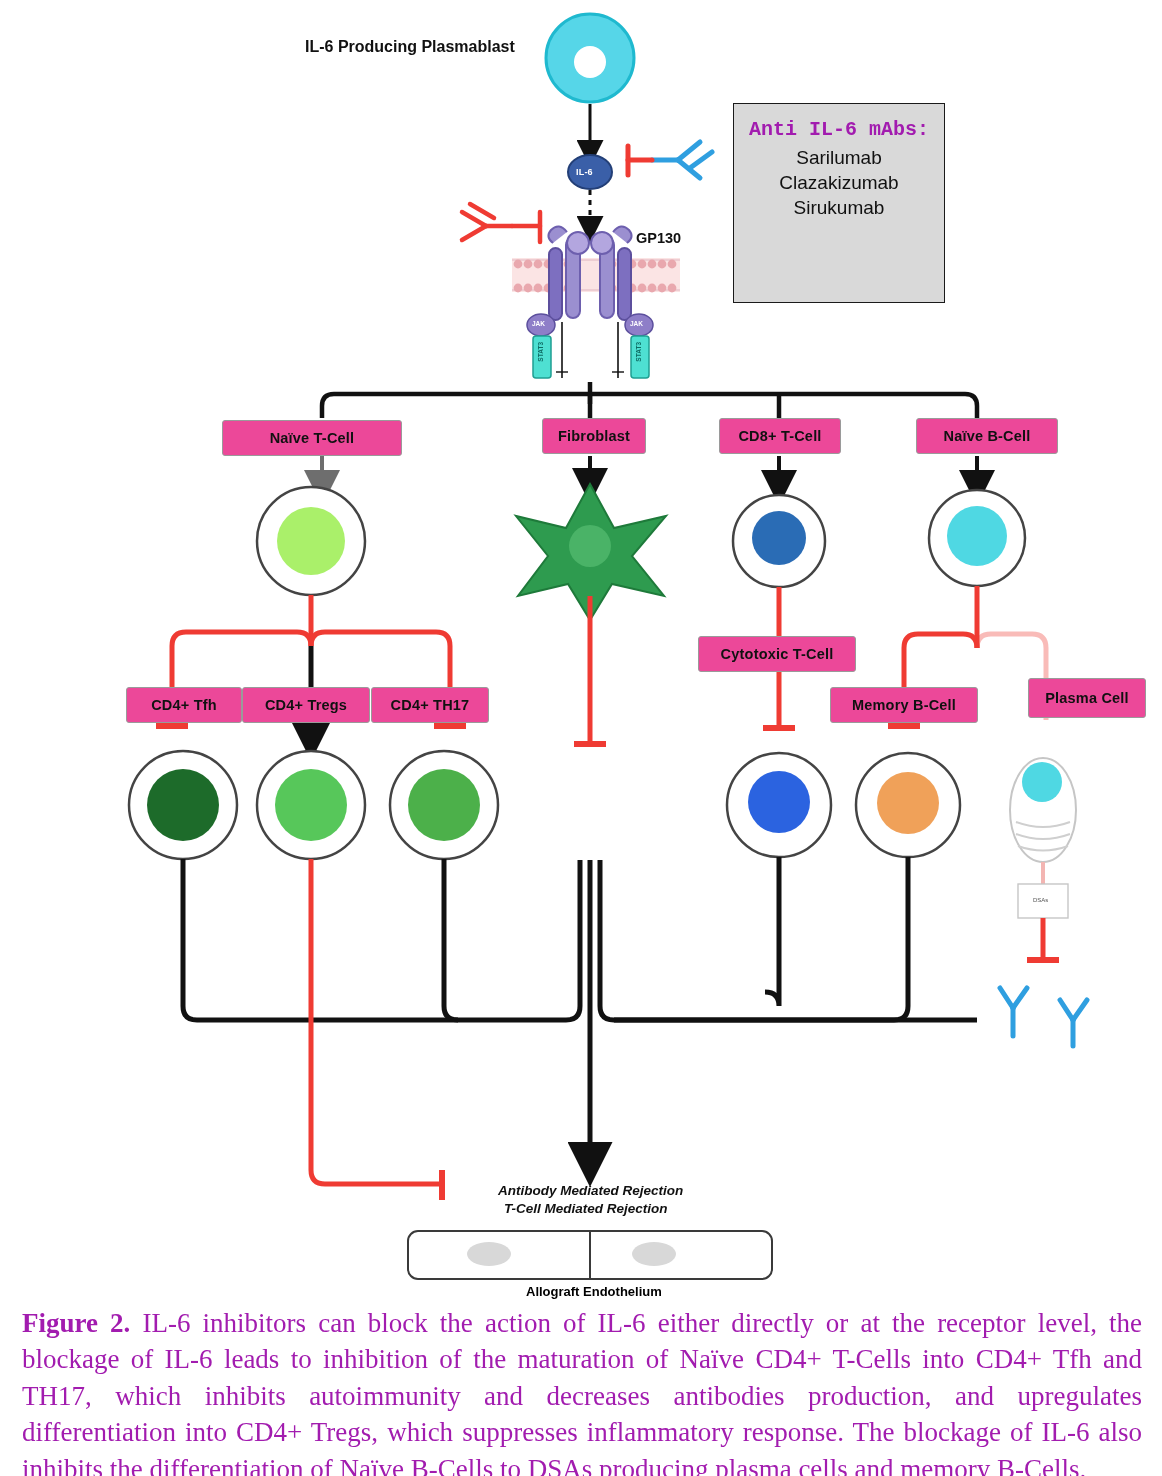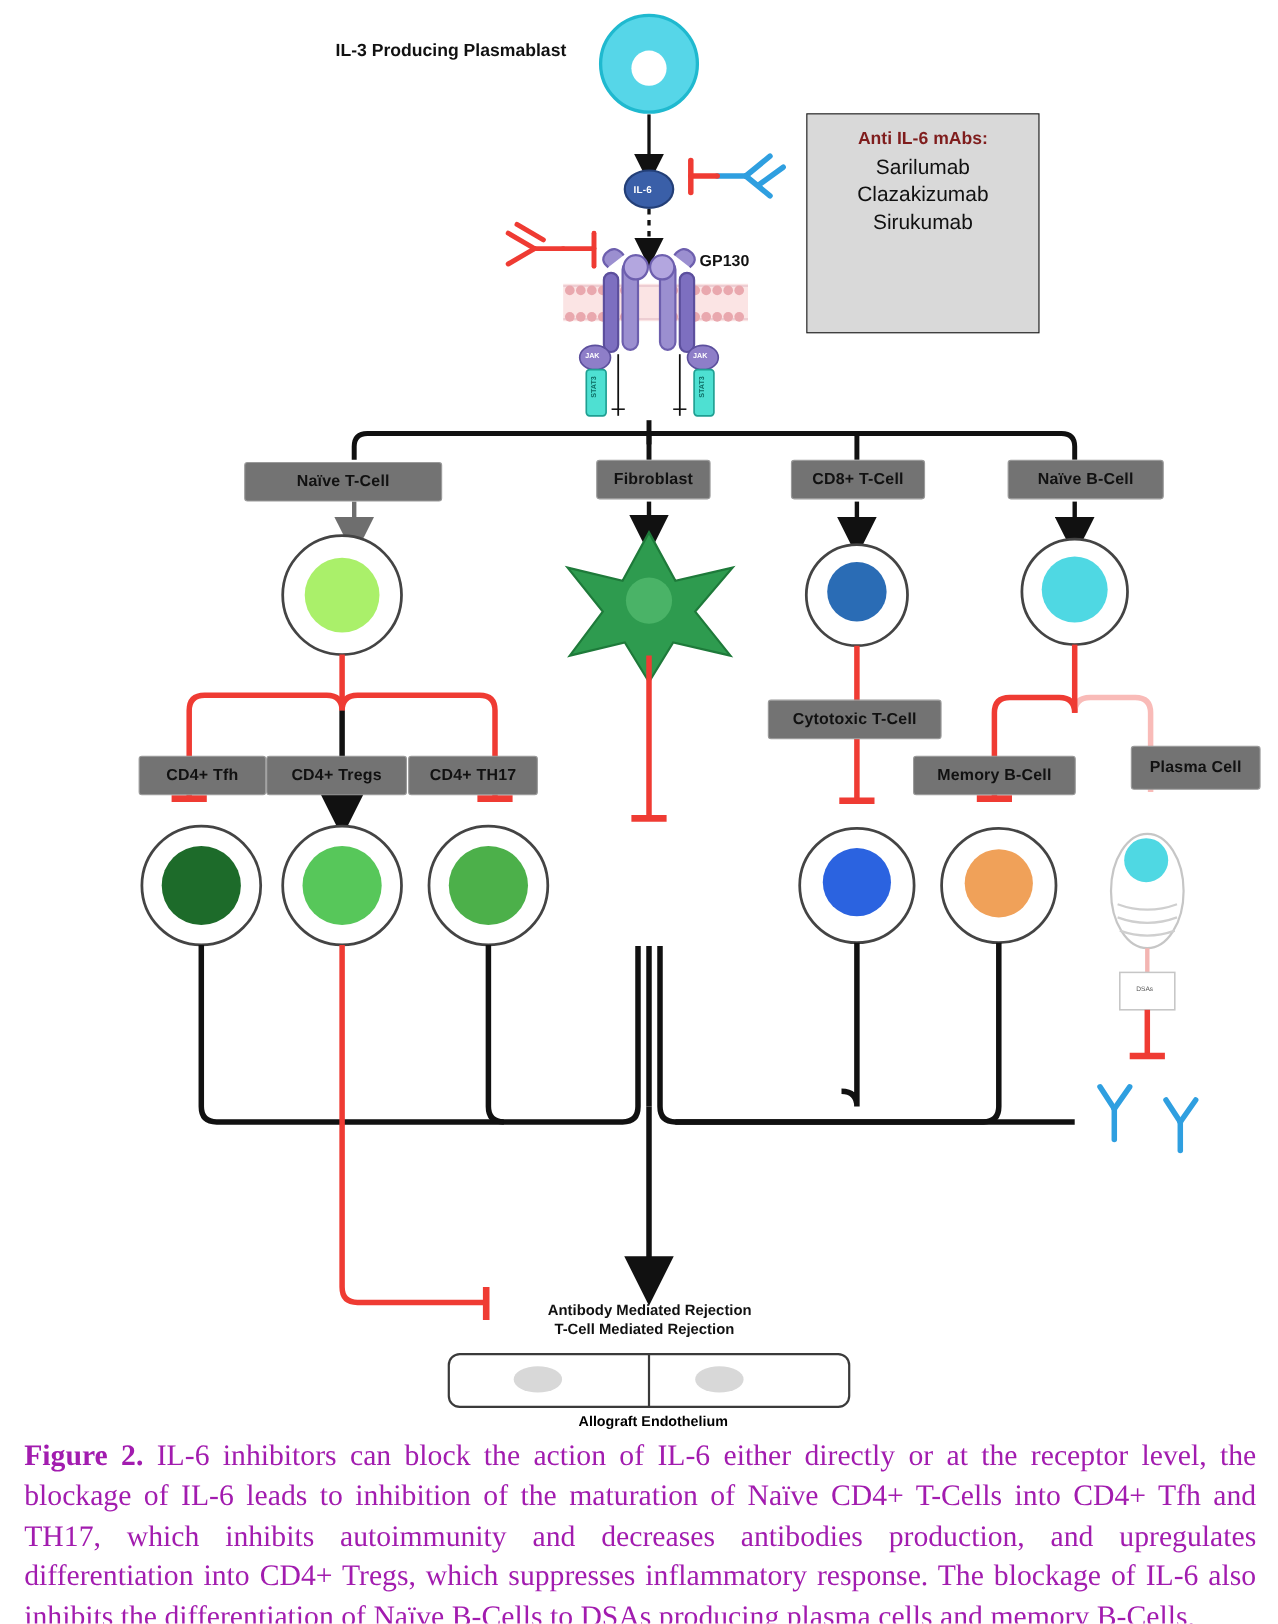--- a/index.html
+++ b/index.html
@@ -22,21 +22,21 @@
   }
   svg#canvas {
     position: absolute;
     left: 0; top: 0;
     width: 1162px;
     height: 1300px;
   }
   .lbl {
     position: absolute;
     box-sizing: border-box;
-    background: #737373;
+    background: #ec4899;
     border: 1px solid #9a9a9a;
     border-radius: 3px;
     font-size: 14.5px;
     font-weight: bold;
     color: #111;
     text-align: center;
     display: flex;
     align-items: center;
     justify-content: center;
     letter-spacing: 0.2px;
@@ -44,24 +44,25 @@
   }
   .mab-box {
     position: absolute;
     box-sizing: border-box;
     background: #d9d9d9;
     border: 1.6px solid #1a1a1a;
     text-align: center;
     padding-top: 14px;
   }
   .mab-title {
-    font-size: 16px;
-    font-weight: bold;
-    color: #7f1d1d;
+    font-size: 20px;
+    font-weight: bold;
+    color: #a21caf;
     margin-bottom: 4px;
+    font-family: Liberation Mono, monospace;
   }
   .mab-item {
     font-size: 19px;
     color: #111;
     line-height: 1.32;
   }
   .plain-title {
     position: absolute;
     font-size: 16px;
     font-weight: bold;
@@ -75,20 +76,21 @@
     color: #111;
   }
   .rejection-text {
     position: absolute;
     font-size: 13.5px;
     font-weight: bold;
     color: #111;
     text-align: right;
     line-height: 1.3;
     white-space: nowrap;
+    font-style: italic;
   }
   .allo-text {
     position: absolute;
     font-size: 13px;
     font-weight: bold;
     color: #000000;
     white-space: nowrap;
   }
   .il6-lbl {
     position: absolute;
@@ -353,21 +355,21 @@
     </g>
 
     <g>
       <rect x="408" y="1231" width="364" height="48" rx="10" fill="#ffffff" stroke="#3a3a3a" stroke-width="2"></rect>
       <line x1="590" y1="1231" x2="590" y2="1279" stroke="#3a3a3a" stroke-width="2"></line>
       <ellipse cx="489" cy="1254" rx="22" ry="12" fill="#d8d8d8"></ellipse>
       <ellipse cx="654" cy="1254" rx="22" ry="12" fill="#d8d8d8"></ellipse>
     </g>
   </svg>
 
-  <div class="plain-title" style="left:305px; top:38px;">IL-3 Producing Plasmablast</div>
+  <div class="plain-title" style="left:305px; top:38px;">IL-6 Producing Plasmablast</div>
 
   <div class="il6-lbl" style="left:576px; top:167px;">IL-6</div>
 
   <div class="gp130-lbl" style="left:636px; top:230px;">GP130</div>
 
   <div class="jak-lbl" style="left:532px; top:320px;">JAK</div>
   <div class="jak-lbl" style="left:630px; top:320px;">JAK</div>
   <div class="stat-lbl" style="left:537px; top:342px;">STAT3</div>
   <div class="stat-lbl" style="left:635px; top:342px;">STAT3</div>
   <div class="dsa-lbl" style="left:1033px; top:897px;">DSAs</div>

